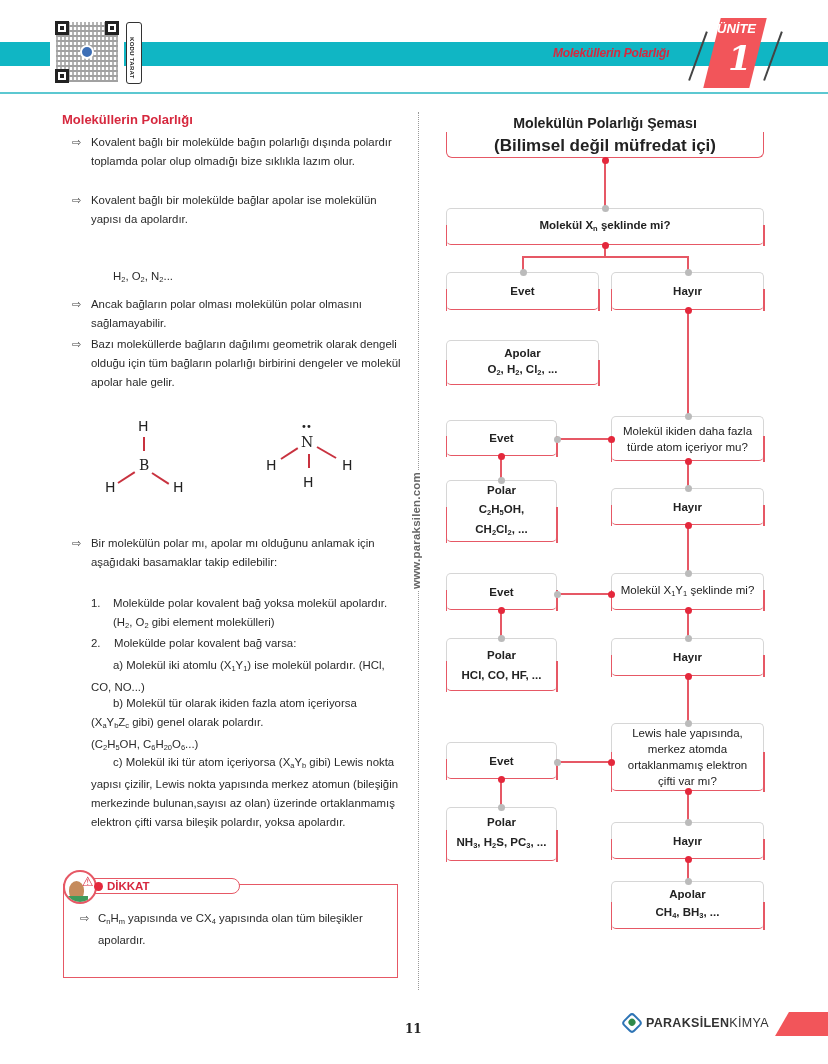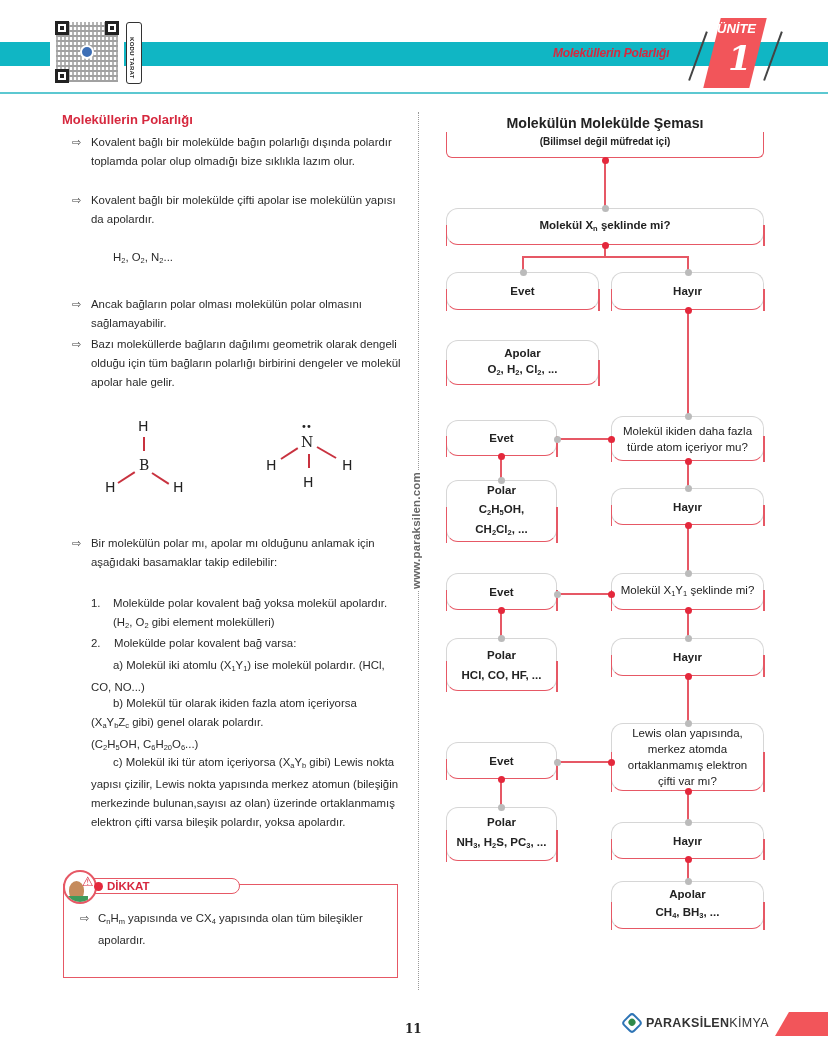--- a/index.html
+++ b/index.html
@@ -46,21 +46,21 @@
   .dikkat-face { position: absolute; left: 4px; top: 9px; width: 15px; height: 18px; border-radius: 50% 50% 40% 40%; background: #c58b5c; }
   .dikkat-shirt { position: absolute; left: 1px; top: 24px; width: 22px; height: 10px; background: #3f9a5b; }
   .dikkat-warn { position: absolute; left: 17px; top: 2px; font-size: 13px; color: #d6283e; font-weight: bold; }
 
   .divider { position: absolute; left: 418px; top: 112px; width: 0; height: 878px; border-left: 1.5px dotted #999; }
   .site { position: absolute; left: 410px; top: 470px; font-size: 11.5px; color: #666; font-weight: bold; writing-mode: vertical-rl; transform: rotate(180deg); letter-spacing: .2px; background: #fff; padding: 2px 0; }
 
   
   .fc-title { position: absolute; left: 444px; width: 322px; text-align: center; font-size: 14.2px; font-weight: bold; color: #222; }
   .fc-frame { position: absolute; left: 446px; top: 132px; width: 318px; height: 26px; border: 1.5px solid #e65865; border-top: none; border-radius: 0 0 6px 6px; }
-  .node { position: absolute; background: #fff; border-radius: 12px; border: 1.5px solid #d6d6d6; border-bottom: 1.5px solid #e65865;
+  .node { position: absolute; background: #fff; border-radius: 5px; border: 1.5px solid #d6d6d6; border-bottom: 1.5px solid #e65865;
           display: flex; flex-direction: column; align-items: center; justify-content: center; text-align: center; font-size: 11.5px; color: #222; line-height: 16px; }
   .node::before, .node::after { content: ""; position: absolute; bottom: -1.5px; width: 1.5px; height: 60%; background: #e65865; }
   .node::before { left: -1.5px; }
   .node::after { right: -1.5px; }
   .node.bold { font-weight: bold; }
   .vline { position: absolute; width: 1.5px; background: #e65865; }
   .hline { position: absolute; height: 1.5px; background: #e65865; }
   .dot { position: absolute; width: 7px; height: 7px; border-radius: 50%; margin: -3.5px 0 0 -3.5px; }
   .dot.r { background: #e4283c; }
   .dot.g { background: #bbbbbb; }
@@ -96,23 +96,23 @@
 <div class="unite"></div>
 <div class="unite-word">ÜNİTE</div>
 <div class="unite-num">1</div>
 
 <div class="sec-title">Moleküllerin Polarlığı</div>
 
 <span class="bullet" style="top:136px">⇨</span>
 <div class="para" style="top:133px">Kovalent bağlı bir molekülde bağın polarlığı dışında polardır toplamda polar olup olmadığı bize sıklıkla lazım olur.</div>
 
 <span class="bullet" style="top:194px">⇨</span>
-<div class="para" style="top:191px">Kovalent bağlı bir molekülde çifti apolar ise molekülün yapısı da apolardır.</div>
-
-<div class="formula" style="left:113px;top:251px">H<sub>2</sub>, O<sub>2</sub>, N<sub>2</sub>...</div>
+<div class="para" style="top:191px">Kovalent bağlı bir molekülde bağlar apolar ise molekülün yapısı da apolardır.</div>
+
+<div class="formula" style="left:113px;top:270px">H<sub>2</sub>, O<sub>2</sub>, N<sub>2</sub>...</div>
 
 <span class="bullet" style="top:298px">⇨</span>
 <div class="para" style="top:295px">Ancak bağların polar olması molekülün polar olmasını sağlamayabilir.</div>
 
 <span class="bullet" style="top:338px">⇨</span>
 <div class="para" style="top:335px">Bazı moleküllerde bağların dağılımı geometrik olarak dengeli olduğu için tüm bağların polarlığı birbirini dengeler ve molekül apolar hale gelir.</div>
 
 <div>
   <span class="mol-atom" style="left:138px;top:418px">H</span>
   <div class="vline" style="left:143px;top:437px;height:14px;background:#c8323f;width:2px"></div>
@@ -158,22 +158,22 @@
 </div>
 <div class="dikkat-dot"></div>
 <div class="dikkat-label">DİKKAT</div>
 <span class="bullet" style="left:80px;top:912px">⇨</span>
 <div class="para" style="left:98px;width:290px;top:909px">C<sub>n</sub>H<sub>m</sub> yapısında ve CX<sub>4</sub><span> yapısında olan tüm bileşikler apolardır.</span></div>
 
 <div class="divider"></div>
 <div class="site">www.paraksilen.com</div>
 
 <div class="fc-frame"></div>
-<div class="fc-title" style="top:115px">Molekülün Molekülde Şeması</div>
-<div class="fc-title" style="top:136px;font-size:10px">(Bilimsel değil müfredat içi)</div>
+<div class="fc-title" style="top:115px">Molekülün Polarlığı Şeması</div>
+<div class="fc-title" style="top:136px;font-size:17px">(Bilimsel değil müfredat içi)</div>
 
 <div class="vline" style="left:604px;top:160px;height:48px"></div>
 <div class="vline" style="left:604px;top:245px;height:12px"></div>
 <div class="hline" style="left:522px;top:256px;width:166px"></div>
 <div class="vline" style="left:522px;top:256px;height:16px"></div>
 <div class="vline" style="left:687px;top:256px;height:16px"></div>
 <div class="vline" style="left:687px;top:310px;height:114px"></div>
 <div class="hline" style="left:557px;top:438px;width:54px"></div>
 <div class="vline" style="left:500px;top:456px;height:24px"></div>
 <div class="vline" style="left:687px;top:461px;height:27px"></div>
@@ -231,21 +231,21 @@
   <span style="margin-top:4px">HCl, CO, HF, ...</span>
 </div>
 <div class="node bold" style="left:611px;top:638px;width:153px;height:38px">
     <span>Hayır</span>
   </div>
 
 <div class="node bold" style="left:446px;top:742px;width:111px;height:37px">
     <span>Evet</span>
   </div>
 <div class="node" style="left:611px;top:723px;width:153px;height:68px">
-    <span style="padding:0 8px">Lewis olan yapısında, merkez atomda ortaklanmamış elektron çifti var mı?</span>
+    <span style="padding:0 8px">Lewis hale yapısında, merkez atomda ortaklanmamış elektron çifti var mı?</span>
   </div>
 
 <div class="node bold" style="left:446px;top:807px;width:111px;height:54px">
   <span>Polar</span>
   <span style="margin-top:4px">NH<sub>3</sub>, H<sub>2</sub>S, PC<sub>3</sub>, ...</span>
 </div>
 <div class="node bold" style="left:611px;top:822px;width:153px;height:37px">
     <span>Hayır</span>
   </div>
 

